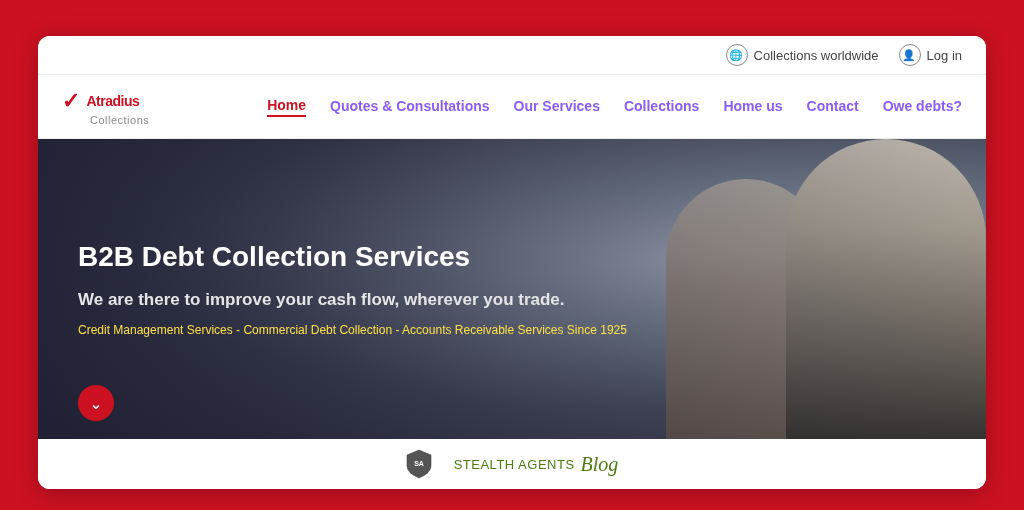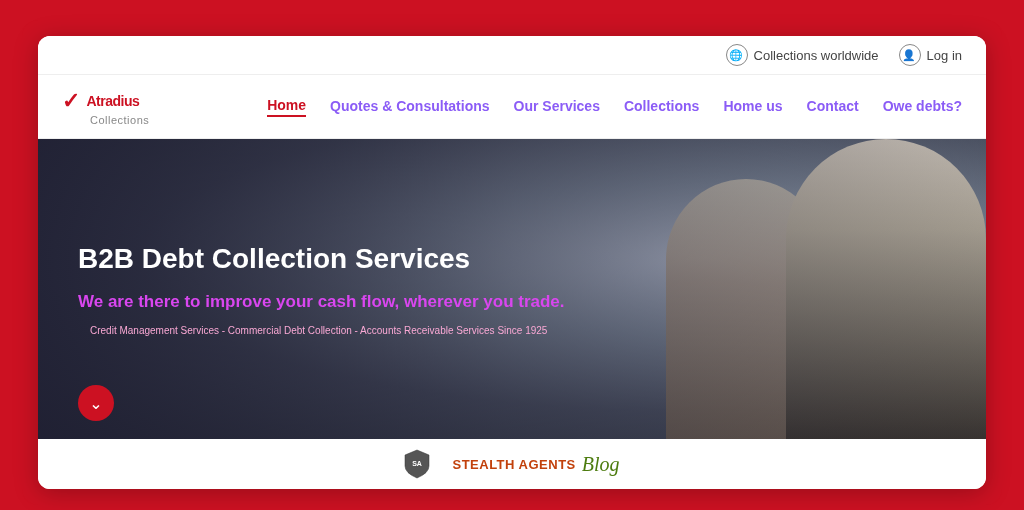--- a/index.html
+++ b/index.html
@@ -176,29 +176,28 @@
     .hero-title {
       font-size: 28px;
       font-weight: 800;
       color: #fff;
       margin-bottom: 14px;
       line-height: 1.2;
     }
     .hero-subtitle {
       font-size: 17px;
       font-weight: 600;
-      color: #d946ef;
+      color: #e5e5e5;
       margin-bottom: 12px;
       line-height: 1.4;
     }
     .hero-desc {
-      font-size: 10px;
-      color: #f9a8d4;
+      font-size: 12px;
+      color: #fde047;
       font-weight: 500;
-      margin-left: 12px;
     }
     .scroll-btn {
       position: absolute;
       bottom: 18px;
       left: 40px;
       z-index: 3;
       width: 36px;
       height: 36px;
       background: #cc1122;
       border-radius: 50%;
@@ -213,22 +212,22 @@
     .watermark {
       background: #fff;
       display: flex;
       justify-content: center;
       align-items: center;
       padding: 10px;
       gap: 6px;
     }
     .watermark-text {
       font-size: 13px;
-      font-weight: 700;
-      color: #c2410c;
+      font-weight: 400;
+      color: #4d7c0f;
       letter-spacing: 0.5px;
       margin-left: 16px;
     }
     .watermark-script {
       font-size: 20px;
       color: #4d7c0f;
       font-style: italic;
       font-family: Georgia, serif;
     }
   </style>

